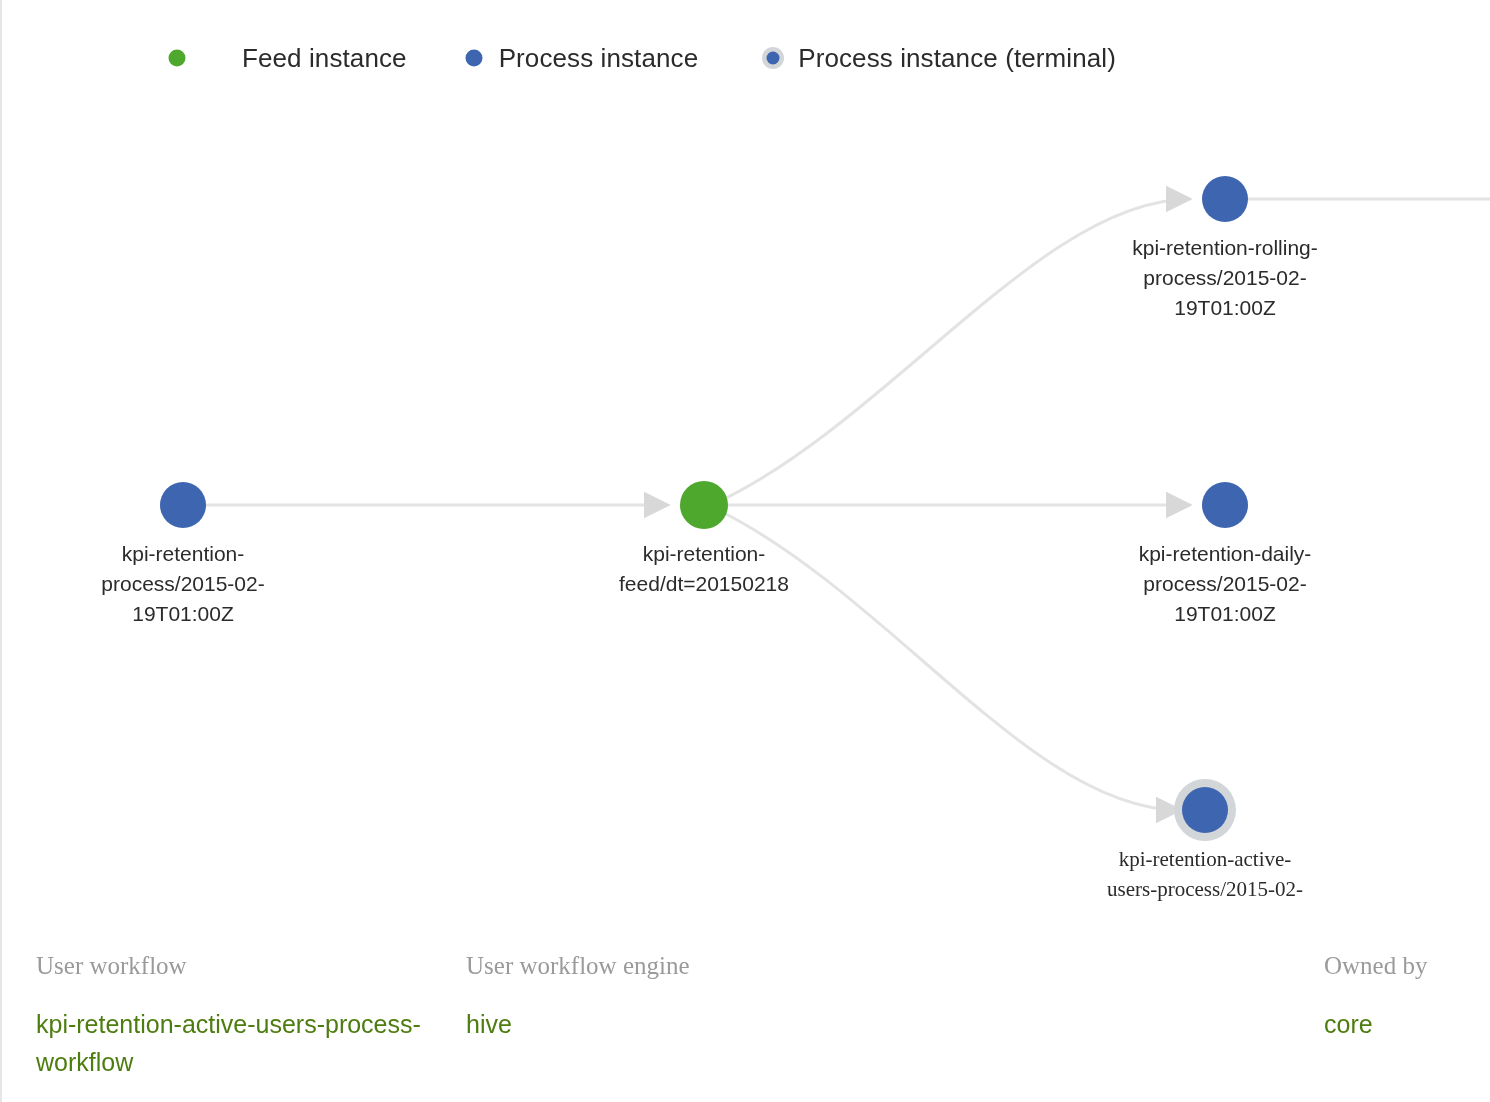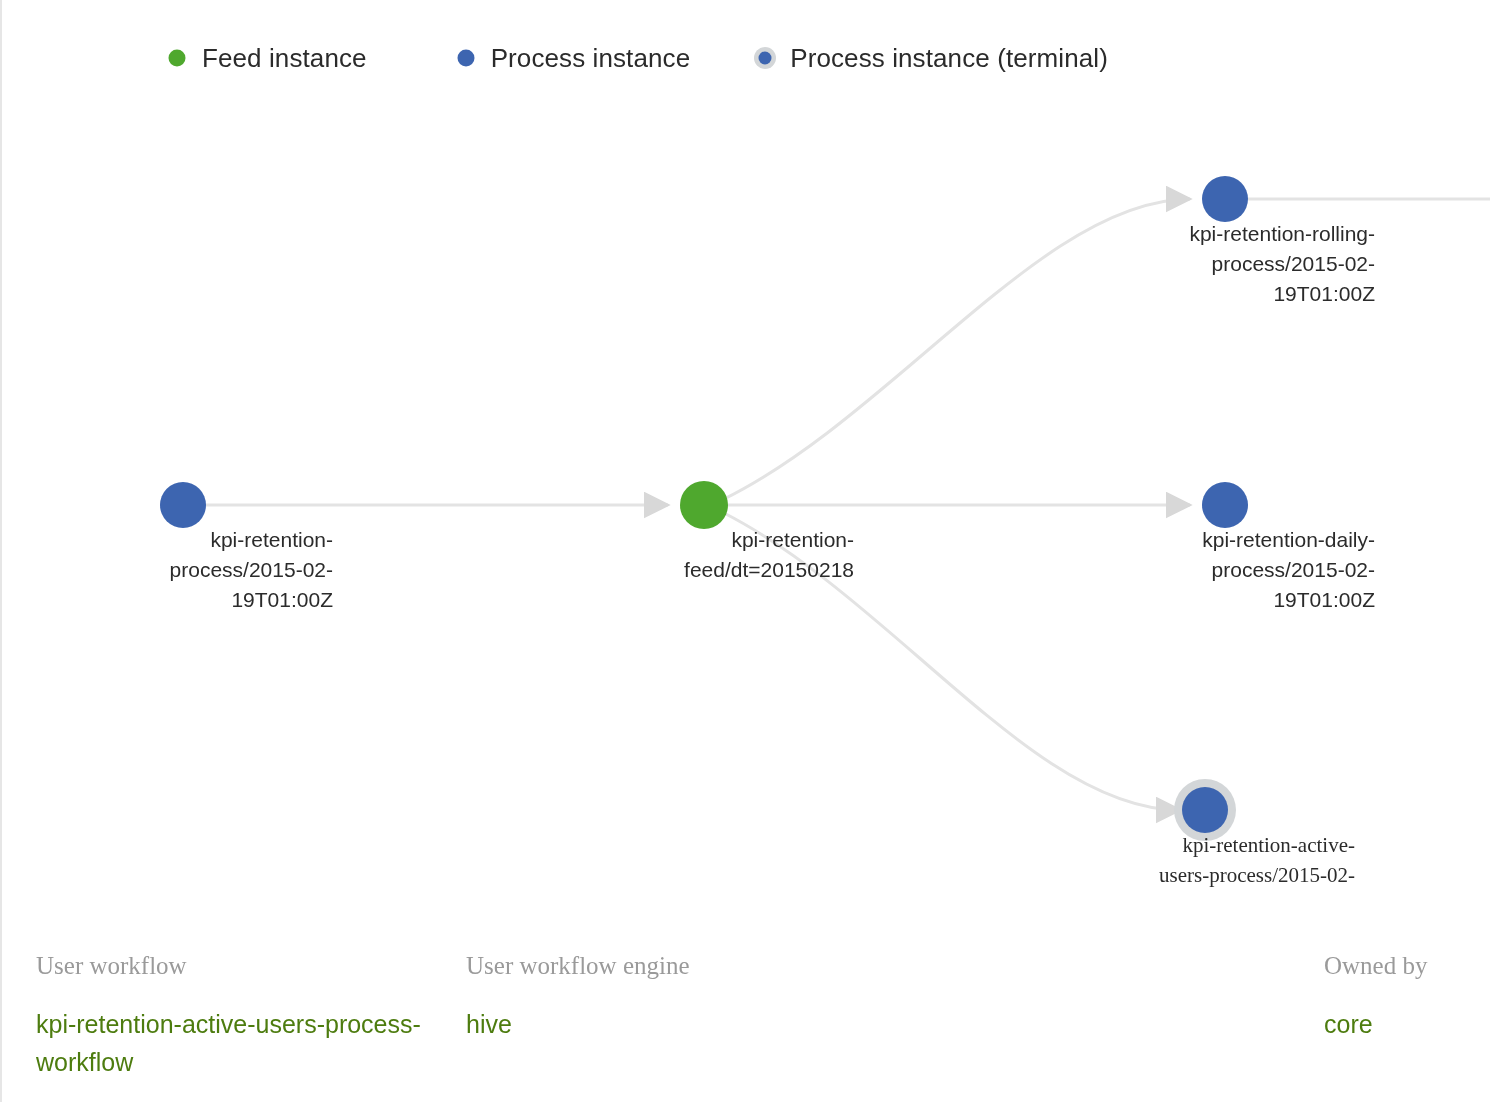--- a/index.html
+++ b/index.html
@@ -35,21 +35,21 @@
     display: flex;
     align-items: center;
     padding-left: 160px;
     box-sizing: border-box;
   }
   .legend-item {
     display: flex;
     align-items: center;
     white-space: nowrap;
   }
-  .legend-item.li-0 { margin-right: 84px; }
+  .legend-item.li-0 { margin-right: 52px; gap: 40px; }
   .legend-item.li-1 { margin-right: 60px; }
   .legend-item.li-2 { margin-right: 60px; }
   .legend-swatch {
     position: relative;
     width: 30px;
     height: 30px;
     display: inline-block;
     flex: 0 0 30px;
     margin-right: 10px;
   }
@@ -116,23 +116,23 @@
     top: 50%;
     transform: translate(-50%, -50%);
     border-radius: 50%;
     background: #d3d6d8;
   }
   .node-label {
     position: absolute;
     top: 50%;
     left: 50%;
     transform: translateX(-50%);
-    margin-top: 20px;
+    margin-top: 34px;
     width: 300px;
-    text-align: right;
+    text-align: center;
     font-size: 21px;
     line-height: 30px;
     color: #2b2b2b;
     white-space: pre-line;
   }
 
   
   .details {
     position: absolute;
     left: 0;

